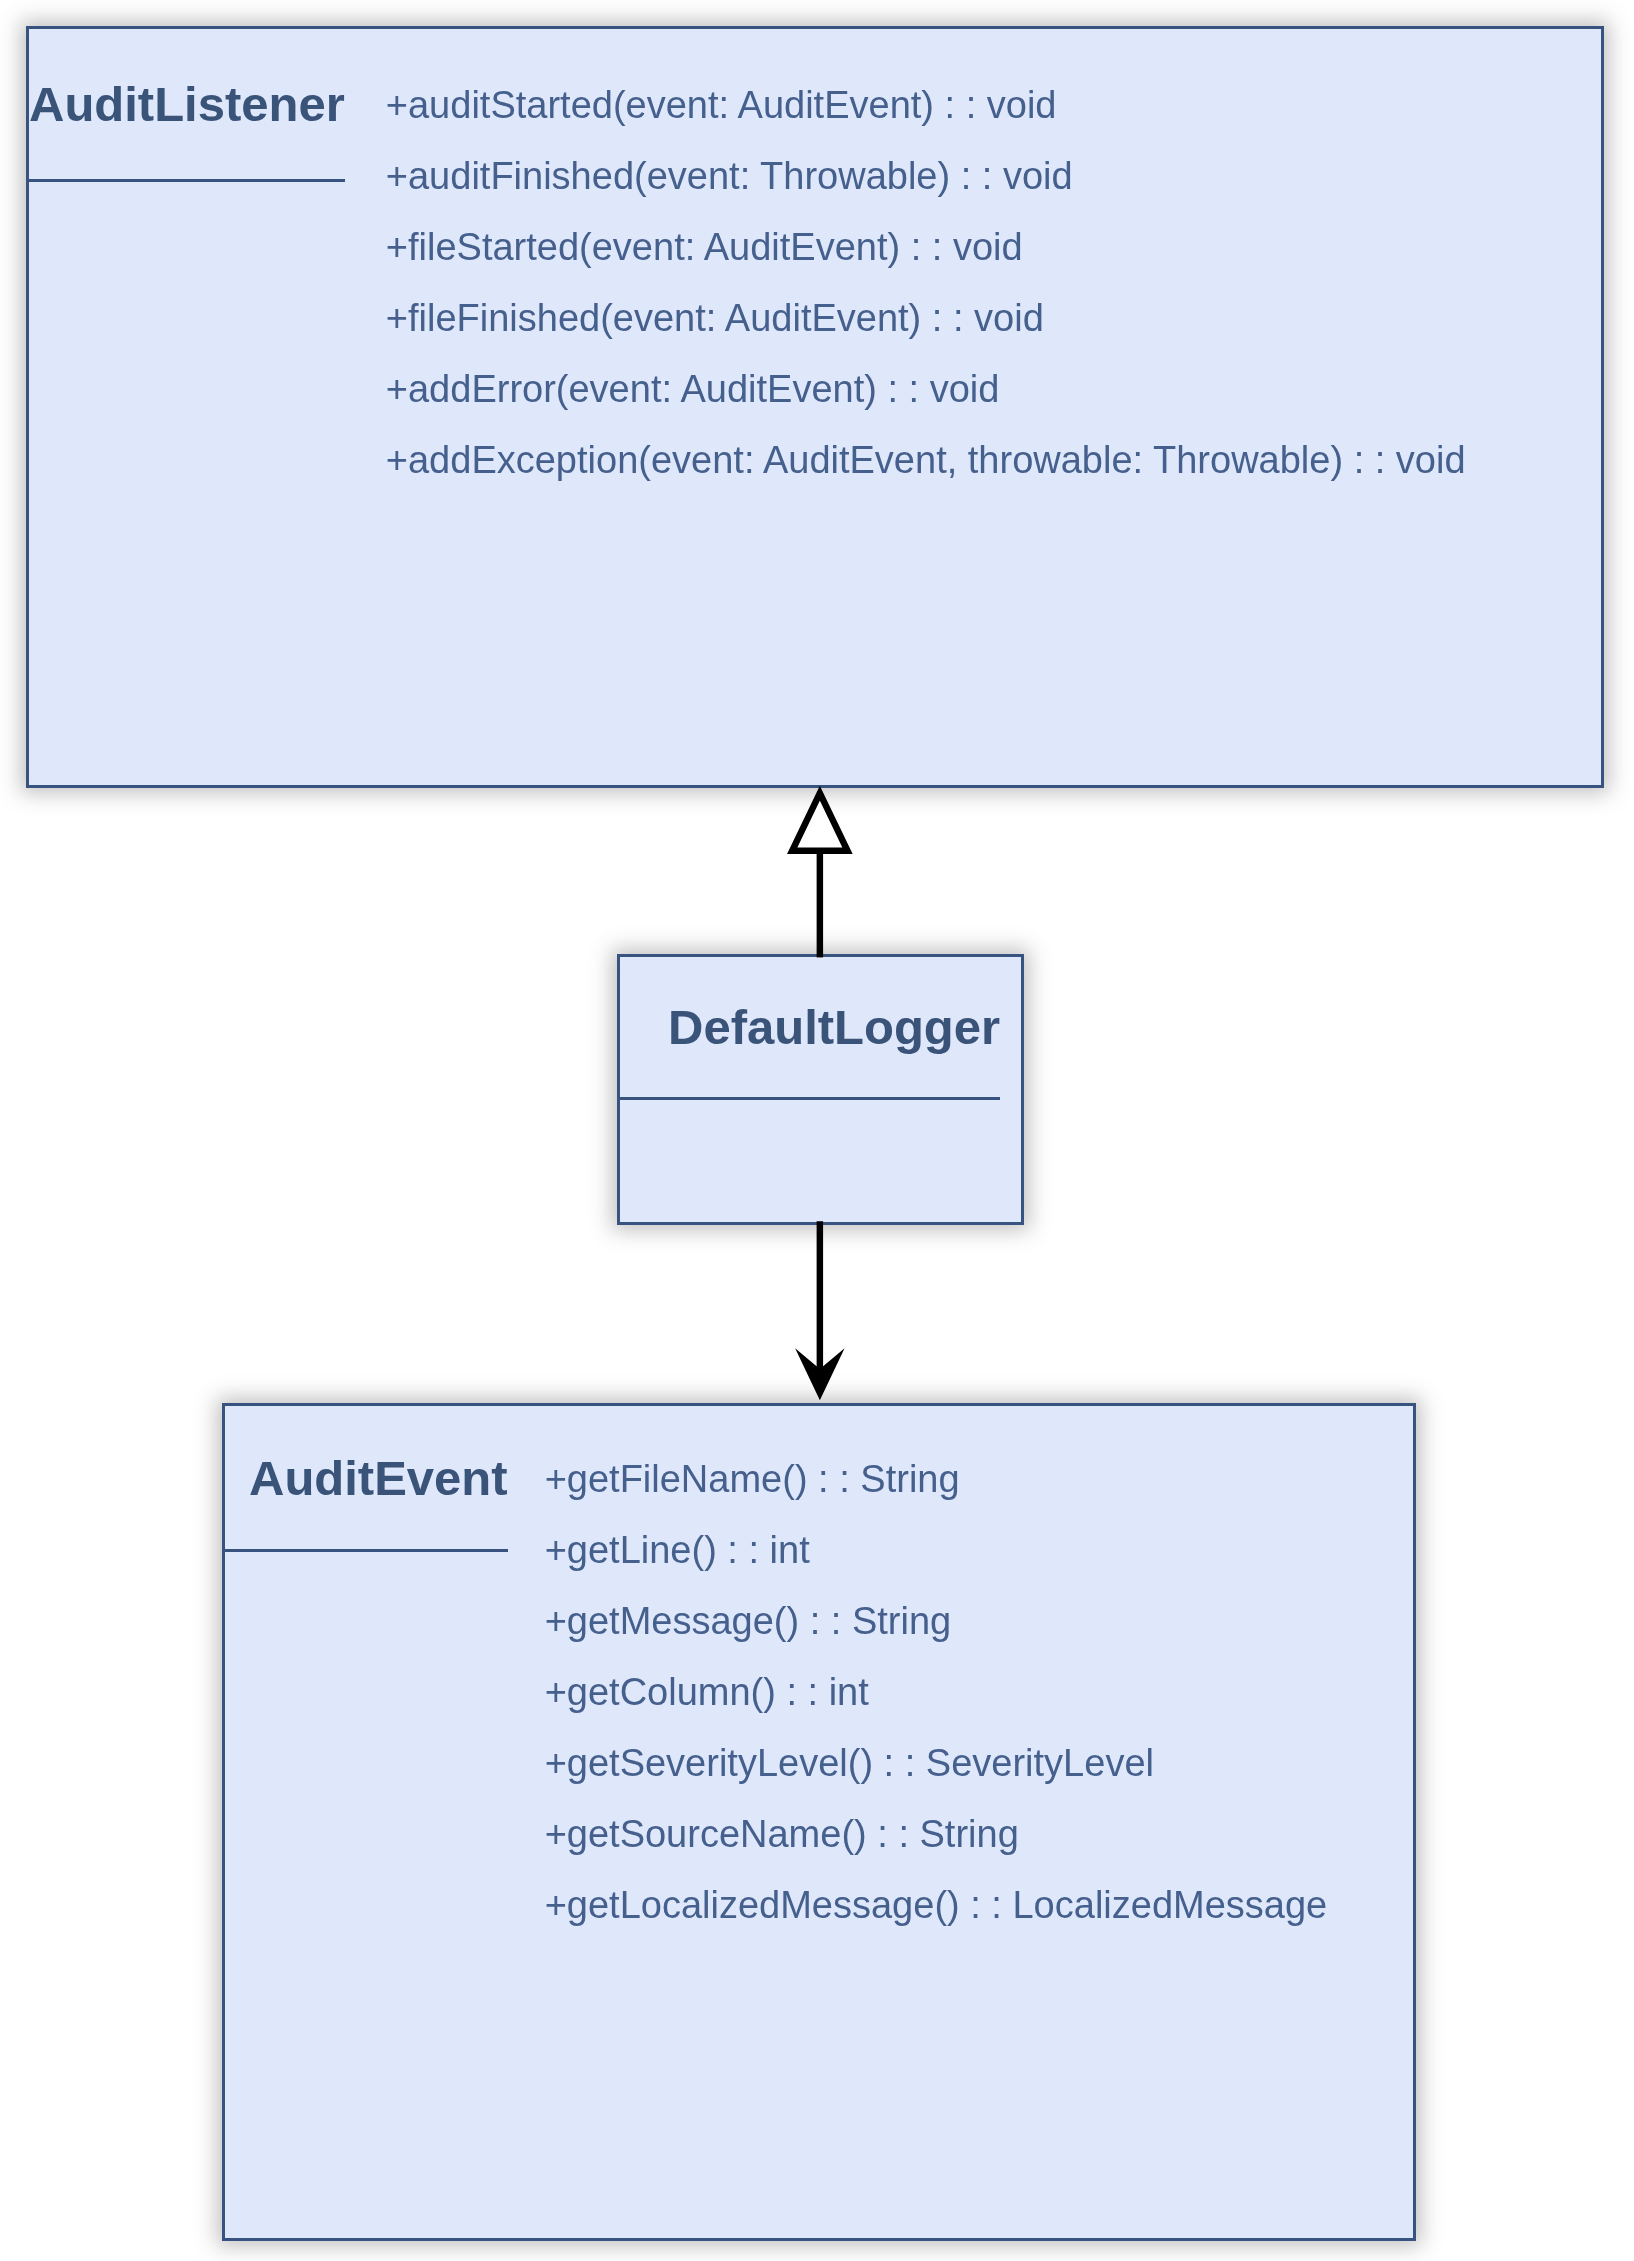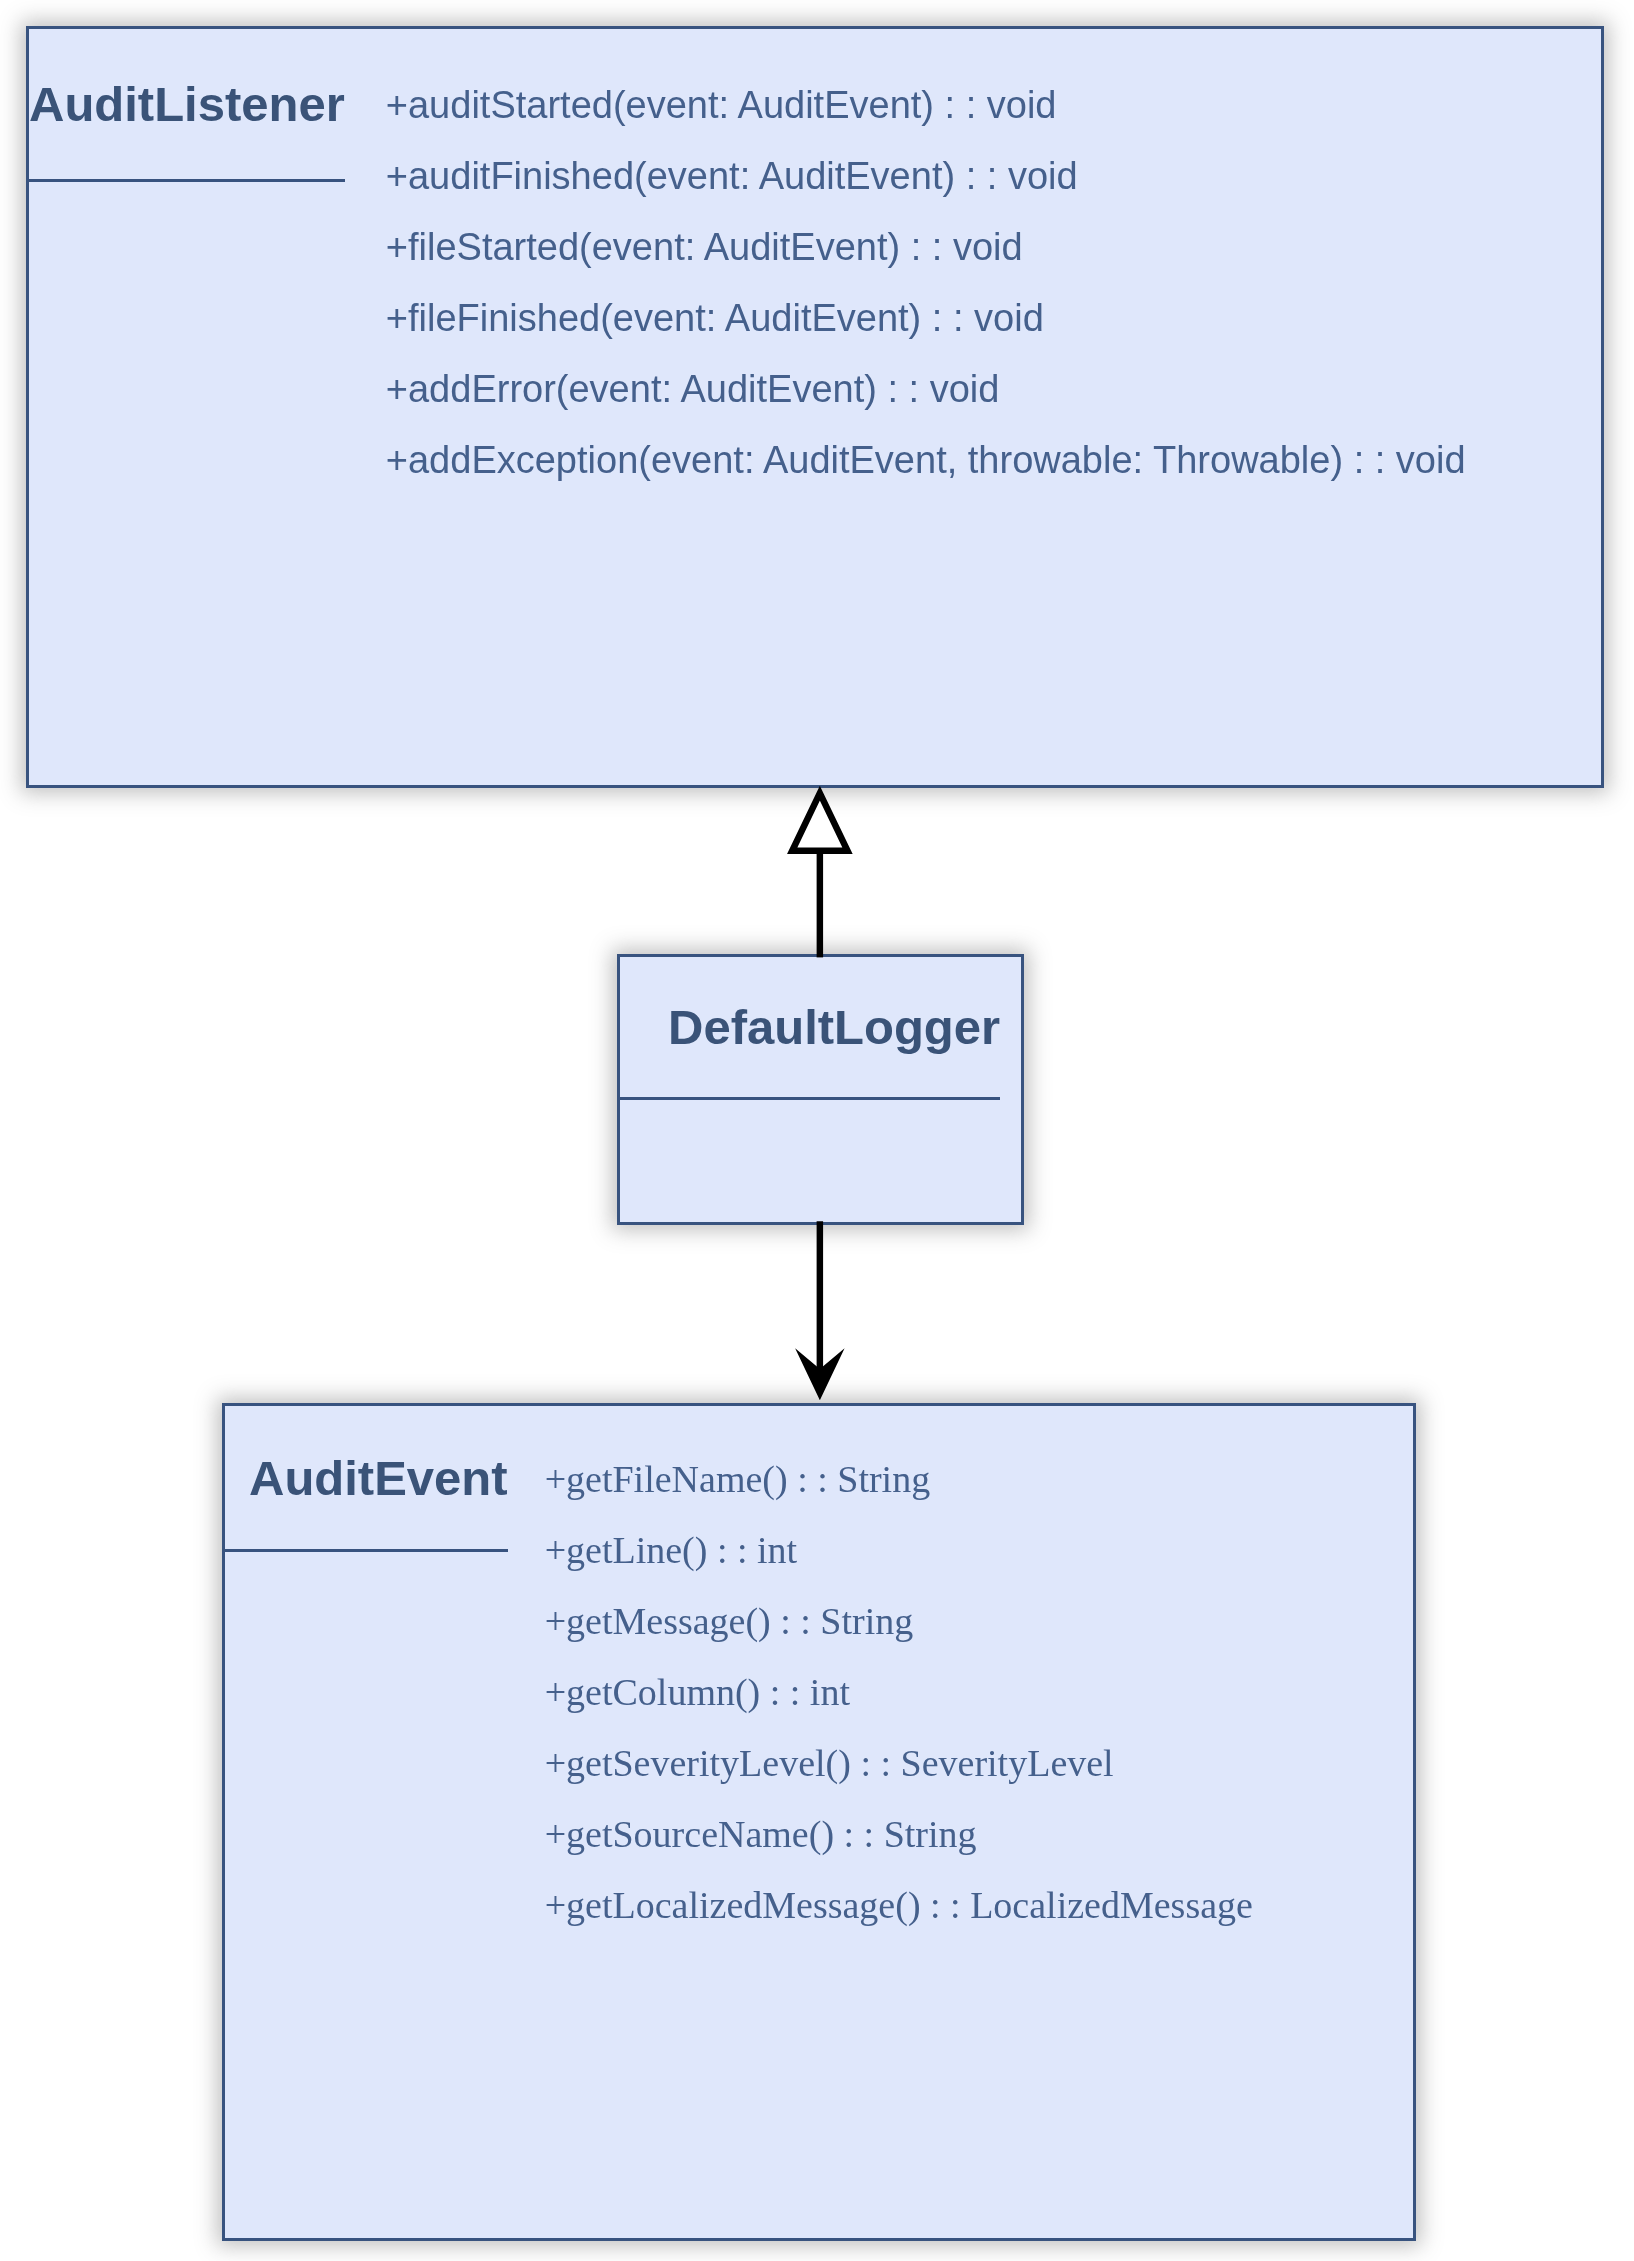--- a/index.html
+++ b/index.html
@@ -61,38 +61,38 @@
   
   #class-defaultlogger { left: 617px; top: 954px; width: 407px; height: 271px; }
   #class-defaultlogger .uml-title   { height: 143px; padding-left: 48px; }
   #class-defaultlogger .uml-attrs   { height: 58px; }
   #class-defaultlogger .uml-methods { padding: 0; }
 
   
   #class-auditevent { left: 222px; top: 1403px; width: 1194px; height: 838px; }
   #class-auditevent .uml-title   { height: 146px; padding-left: 24px; }
   #class-auditevent .uml-attrs   { height: 81px; }
-  #class-auditevent .uml-methods { padding: 38px 21px 0 37px; font-family: Liberation Serif, serif; }
+  #class-auditevent .uml-methods { padding: 38px 21px 0 37px; }
 
   .arrow-layer {
     position: absolute;
     left: 0; top: 0;
     width: 1635px; height: 2261px;
     pointer-events: none;
   }
 </style>
 </head>
 <body>
 
 <div class="uml-class" id="class-auditlistener">
   <div class="uml-title">AuditListener</div>
   <div class="uml-attrs"></div>
   <div class="uml-methods">
       <div class="method-line">+auditStarted(event: AuditEvent) : : void</div>
-      <div class="method-line">+auditFinished(event: AuditEvent) : : void</div>
+      <div class="method-line">+auditFinished(event: Throwable) : : void</div>
       <div class="method-line">+fileStarted(event: AuditEvent) : : void</div>
       <div class="method-line">+fileFinished(event: AuditEvent) : : void</div>
       <div class="method-line">+addError(event: AuditEvent) : : void</div>
       <div class="method-line">+addException(event: AuditEvent, throwable: Throwable) : : void</div>
     </div>
 </div>
 
 <div class="uml-class" id="class-defaultlogger">
   <div class="uml-title">DefaultLogger</div>
   <div class="uml-attrs"></div>

